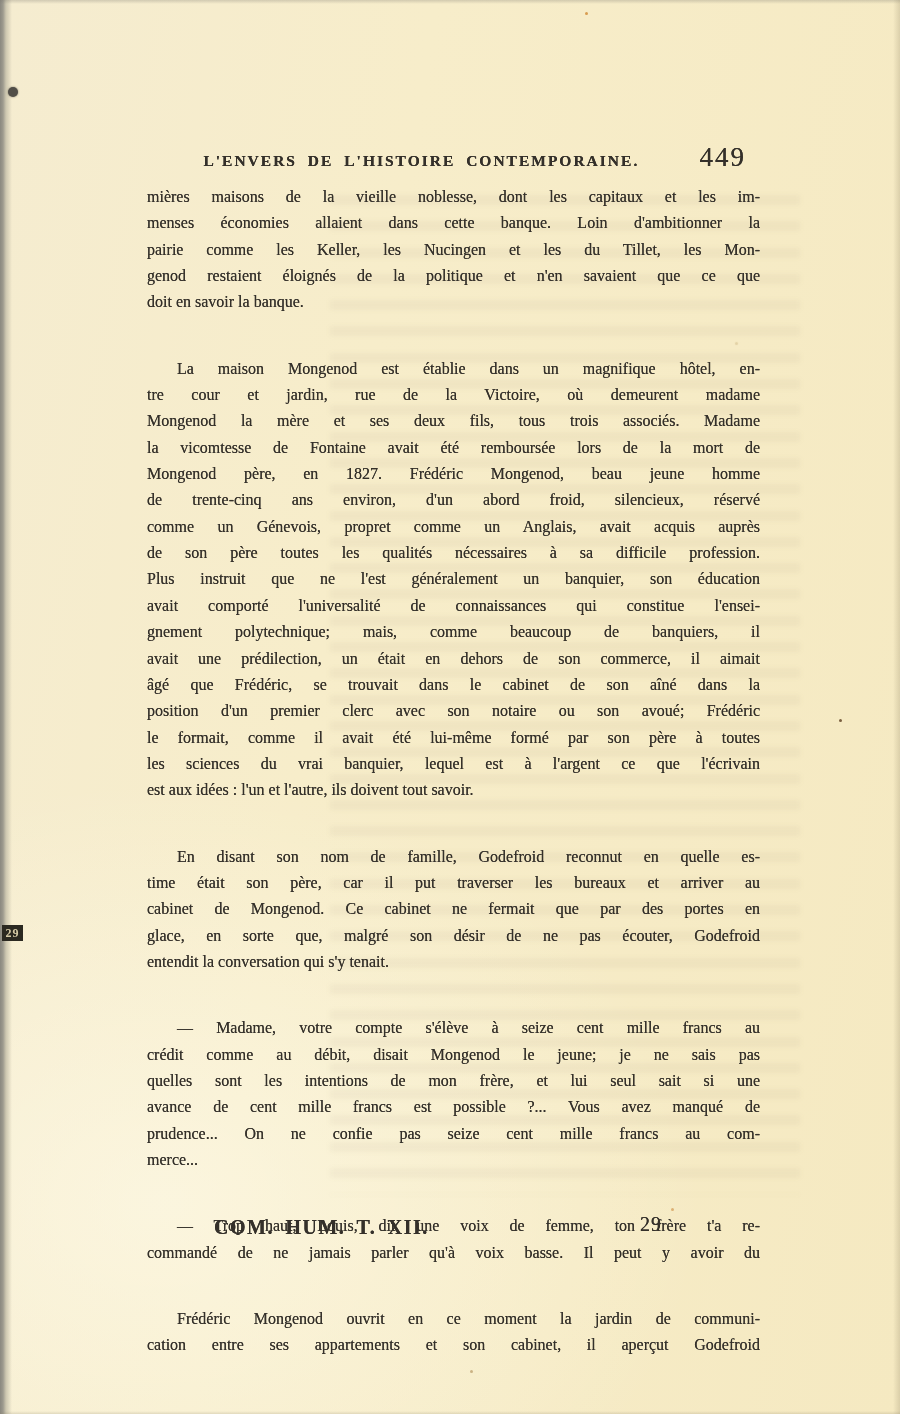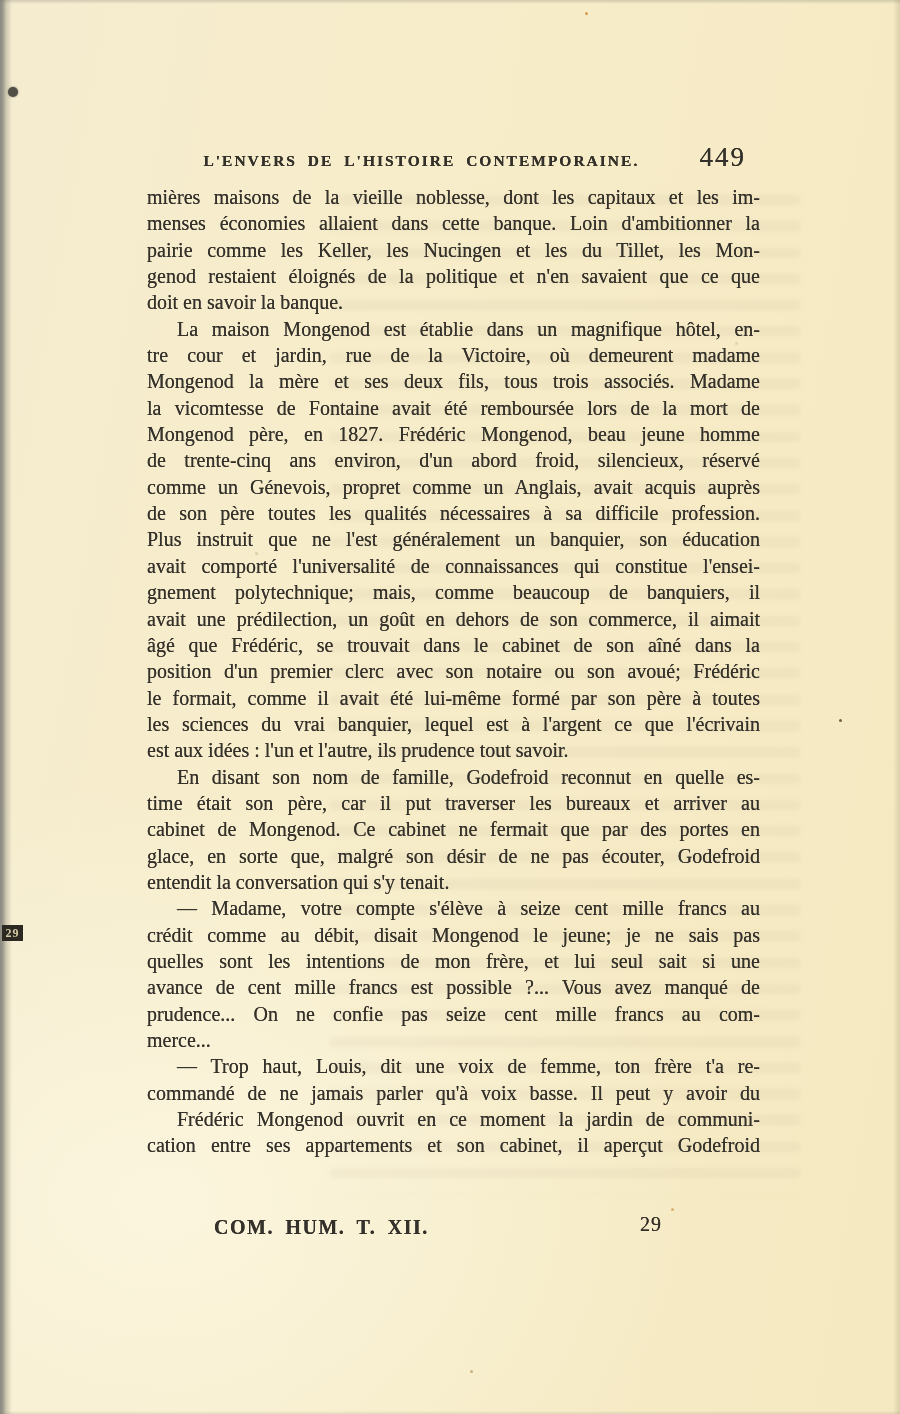--- a/index.html
+++ b/index.html
@@ -74,25 +74,25 @@
   }
   .folio {
     position: absolute; right: 2px; top: -6px;
     font-size: 27px; letter-spacing: 2px;
     text-shadow: 0 0 0.5px #34302a;
     text-align: right;
   }
   
   .text-body {
     position: absolute; left: 147px; top: 184px; width: 613px;
-    font-size: 20px; line-height: 26.35px; color: #34302a;
+    font-size: 16px; line-height: 26.35px; color: #34302a;
     text-shadow: 0 0 0.45px rgba(52,48,42,0.85);
   }
   .para { margin: 0; }
-  .para.indent .line:first-child { text-indent: 30px; }
+  .para.indent .line:first-child { text-indent: 30px; margin-top: 40px; }
   .line {
     text-align: justify;
     text-align-last: justify;
     overflow: hidden; white-space: normal;
   }
   .line.end { text-align-last: left; }
   
   .footer {
     position: absolute; left: 147px; top: 1213px; width: 613px; height: 26px;
     color: #34302a;
@@ -140,26 +140,26 @@
         <div class="line">tre cour et jardin, rue de la Victoire, où demeurent madame</div>
         <div class="line">Mongenod la mère et ses deux fils, tous trois associés. Madame</div>
         <div class="line">la vicomtesse de Fontaine avait été remboursée lors de la mort de</div>
         <div class="line">Mongenod père, en 1827. Frédéric Mongenod, beau jeune homme</div>
         <div class="line">de trente-cinq ans environ, d'un abord froid, silencieux, réservé</div>
         <div class="line">comme un Génevois, propret comme un Anglais, avait acquis auprès</div>
         <div class="line">de son père toutes les qualités nécessaires à sa difficile profession.</div>
         <div class="line">Plus instruit que ne l'est généralement un banquier, son éducation</div>
         <div class="line">avait comporté l'universalité de connaissances qui constitue l'ensei-</div>
         <div class="line">gnement polytechnique; mais, comme beaucoup de banquiers, il</div>
-        <div class="line">avait une prédilection, un goût en dehors de son commerce, il aimait</div>
+        <div class="line">avait une prédilection, un était en dehors de son commerce, il aimait</div>
         <div class="line">âgé que Frédéric, se trouvait dans le cabinet de son aîné dans la</div>
         <div class="line">position d'un premier clerc avec son notaire ou son avoué; Frédéric</div>
         <div class="line">le formait, comme il avait été lui-même formé par son père à toutes</div>
         <div class="line">les sciences du vrai banquier, lequel est à l'argent ce que l'écrivain</div>
-        <div class="line end">est aux idées : l'un et l'autre, ils prudence tout savoir.</div>
+        <div class="line end">est aux idées : l'un et l'autre, ils doivent tout savoir.</div>
       </div>
       <div class="para indent">
         <div class="line">En disant son nom de famille, Godefroid reconnut en quelle es-</div>
         <div class="line">time était son père, car il put traverser les bureaux et arriver au</div>
         <div class="line">cabinet de Mongenod. Ce cabinet ne fermait que par des portes en</div>
         <div class="line">glace, en sorte que, malgré son désir de ne pas écouter, Godefroid</div>
         <div class="line end">entendit la conversation qui s'y tenait.</div>
       </div>
       <div class="para indent">
         <div class="line">— Madame, votre compte s'élève à seize cent mille francs au</div>

